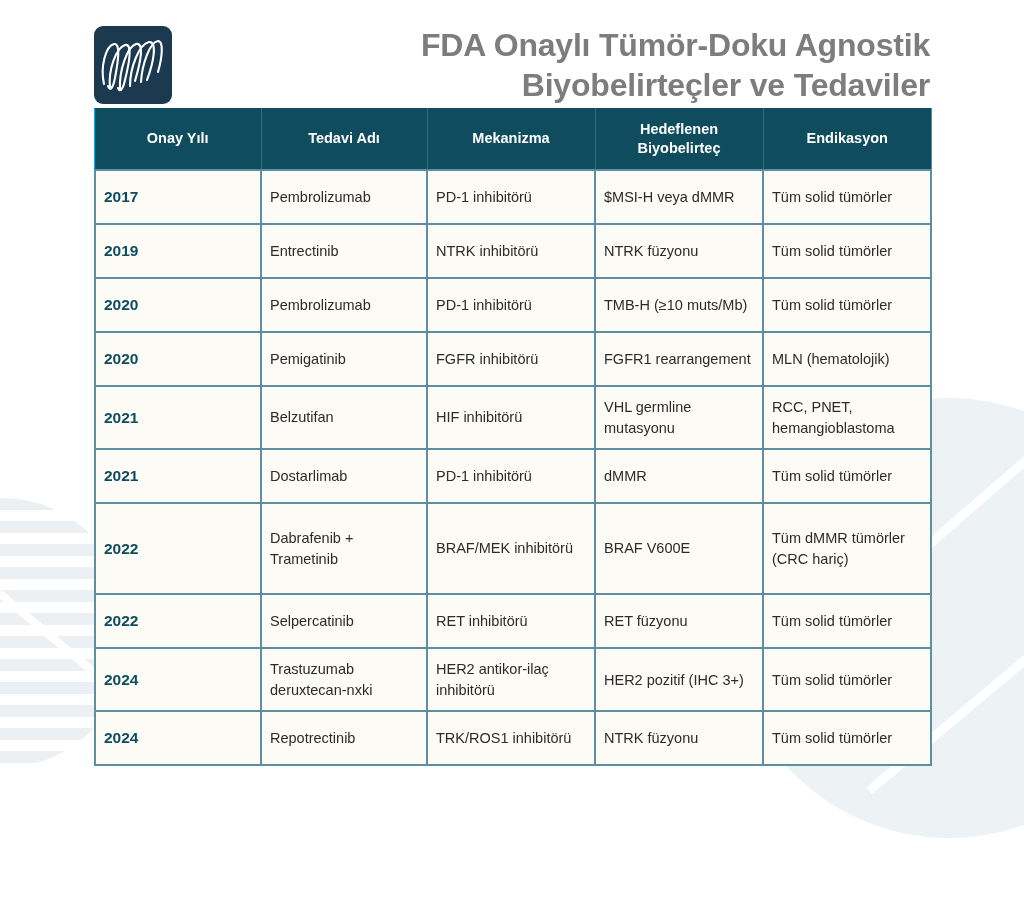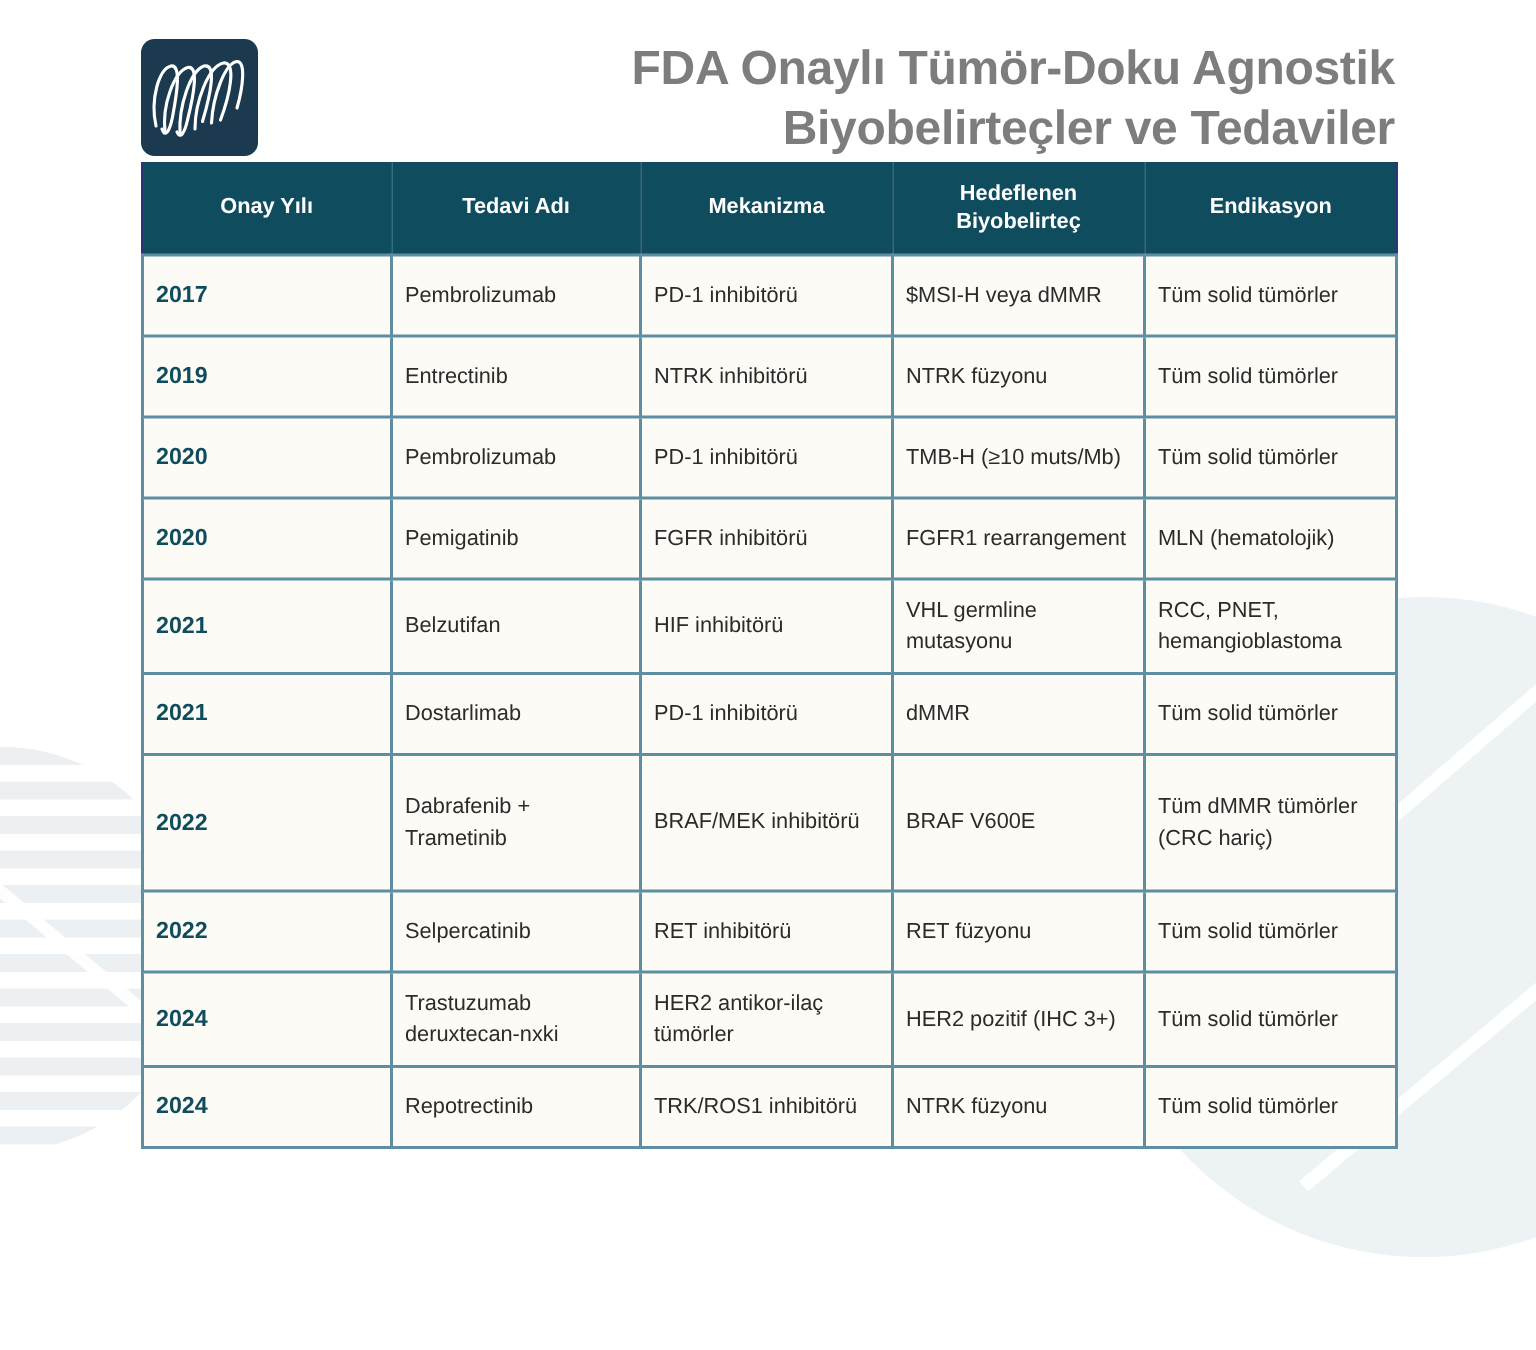--- a/index.html
+++ b/index.html
@@ -131,21 +131,21 @@
 
   
   .table-wrap {
     padding: 0 94px;
   }
 
   table.fda-table {
     width: 836px;
     border-collapse: collapse;
     table-layout: fixed;
-    background: #4c1d95;
+    background: #0ea5e9;
   }
 
   table.fda-table col.c-year  { width: 166px; }
   table.fda-table col.c-drug  { width: 166px; }
   table.fda-table col.c-mech  { width: 168px; }
   table.fda-table col.c-bio   { width: 168px; }
   table.fda-table col.c-ind   { width: 168px; }
 
   thead th {
     background: #0e4c5e;
@@ -312,21 +312,21 @@
           <tr class="h-1">
             <td class="year">2022</td>
             <td>Selpercatinib</td>
             <td>RET inhibitörü</td>
             <td>RET füzyonu</td>
             <td>Tüm solid tümörler</td>
           </tr>
           <tr class="h-2">
             <td class="year">2024</td>
             <td>Trastuzumab deruxtecan-nxki</td>
-            <td>HER2 antikor-ilaç tümörler</td>
+            <td>HER2 antikor-ilaç inhibitörü</td>
             <td>HER2 pozitif (IHC 3+)</td>
             <td>Tüm solid tümörler</td>
           </tr>
           <tr class="h-1">
             <td class="year">2024</td>
             <td>Repotrectinib</td>
             <td>TRK/ROS1 inhibitörü</td>
             <td>NTRK füzyonu</td>
             <td>Tüm solid tümörler</td>
           </tr>

